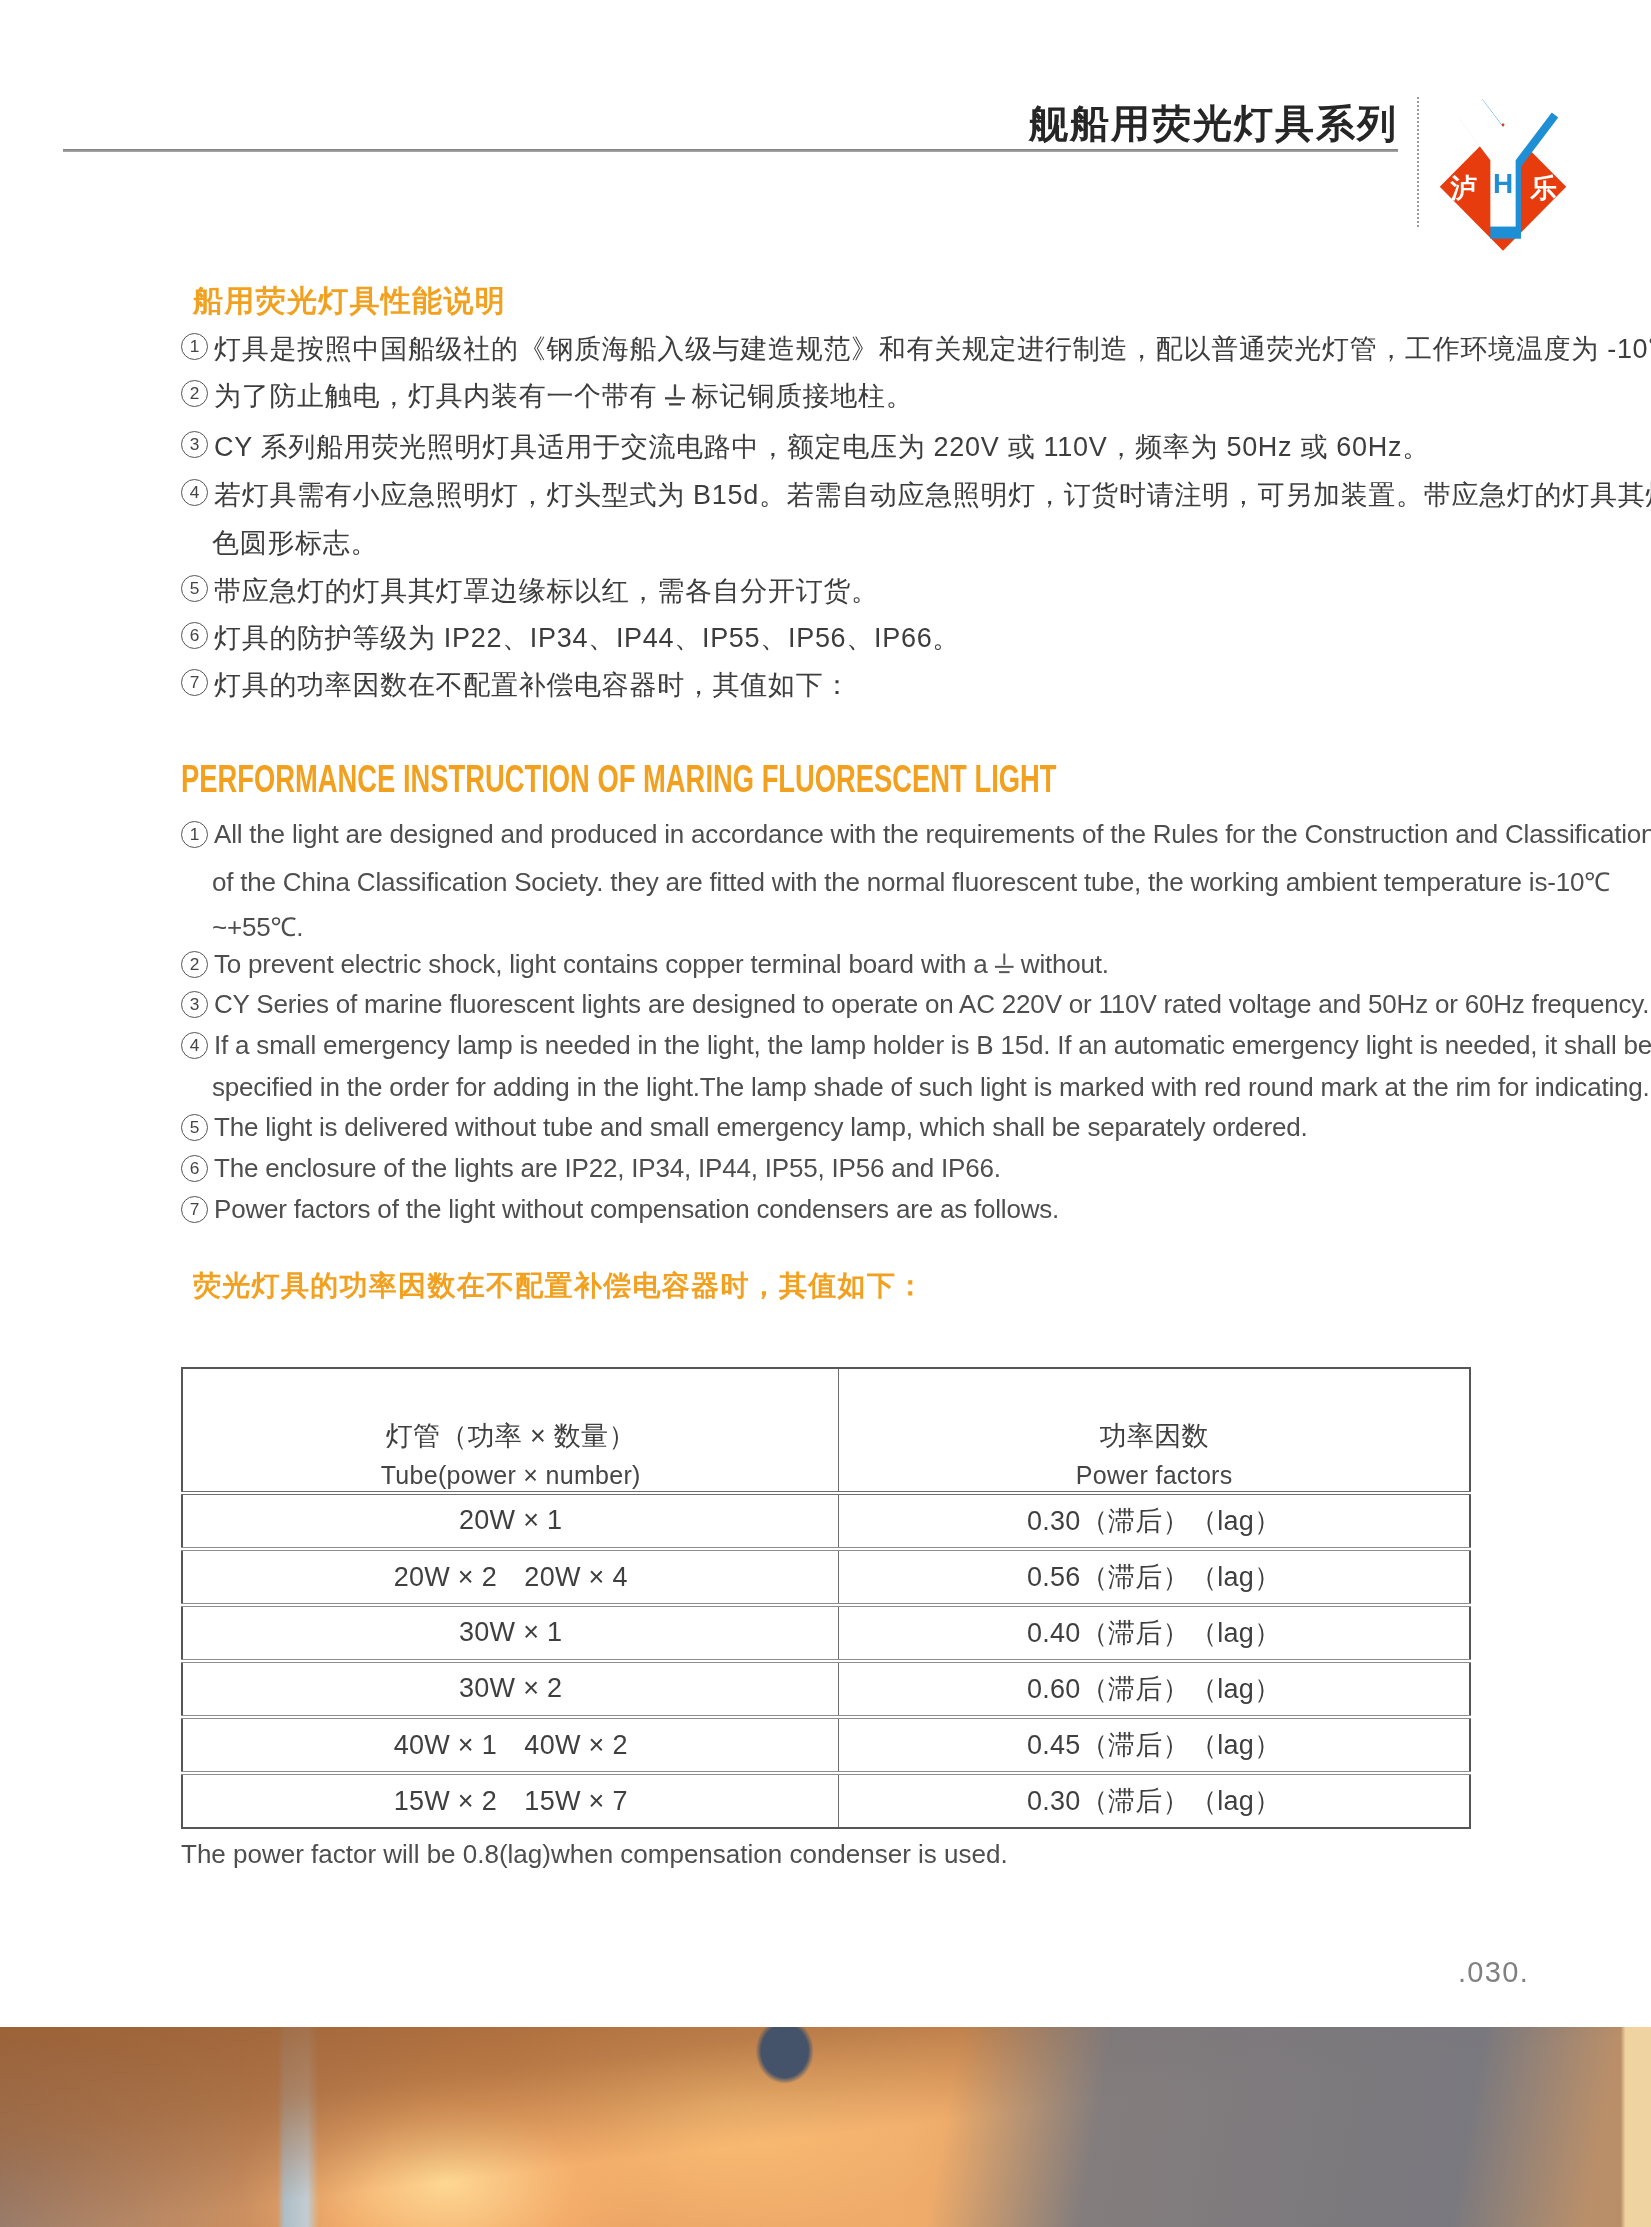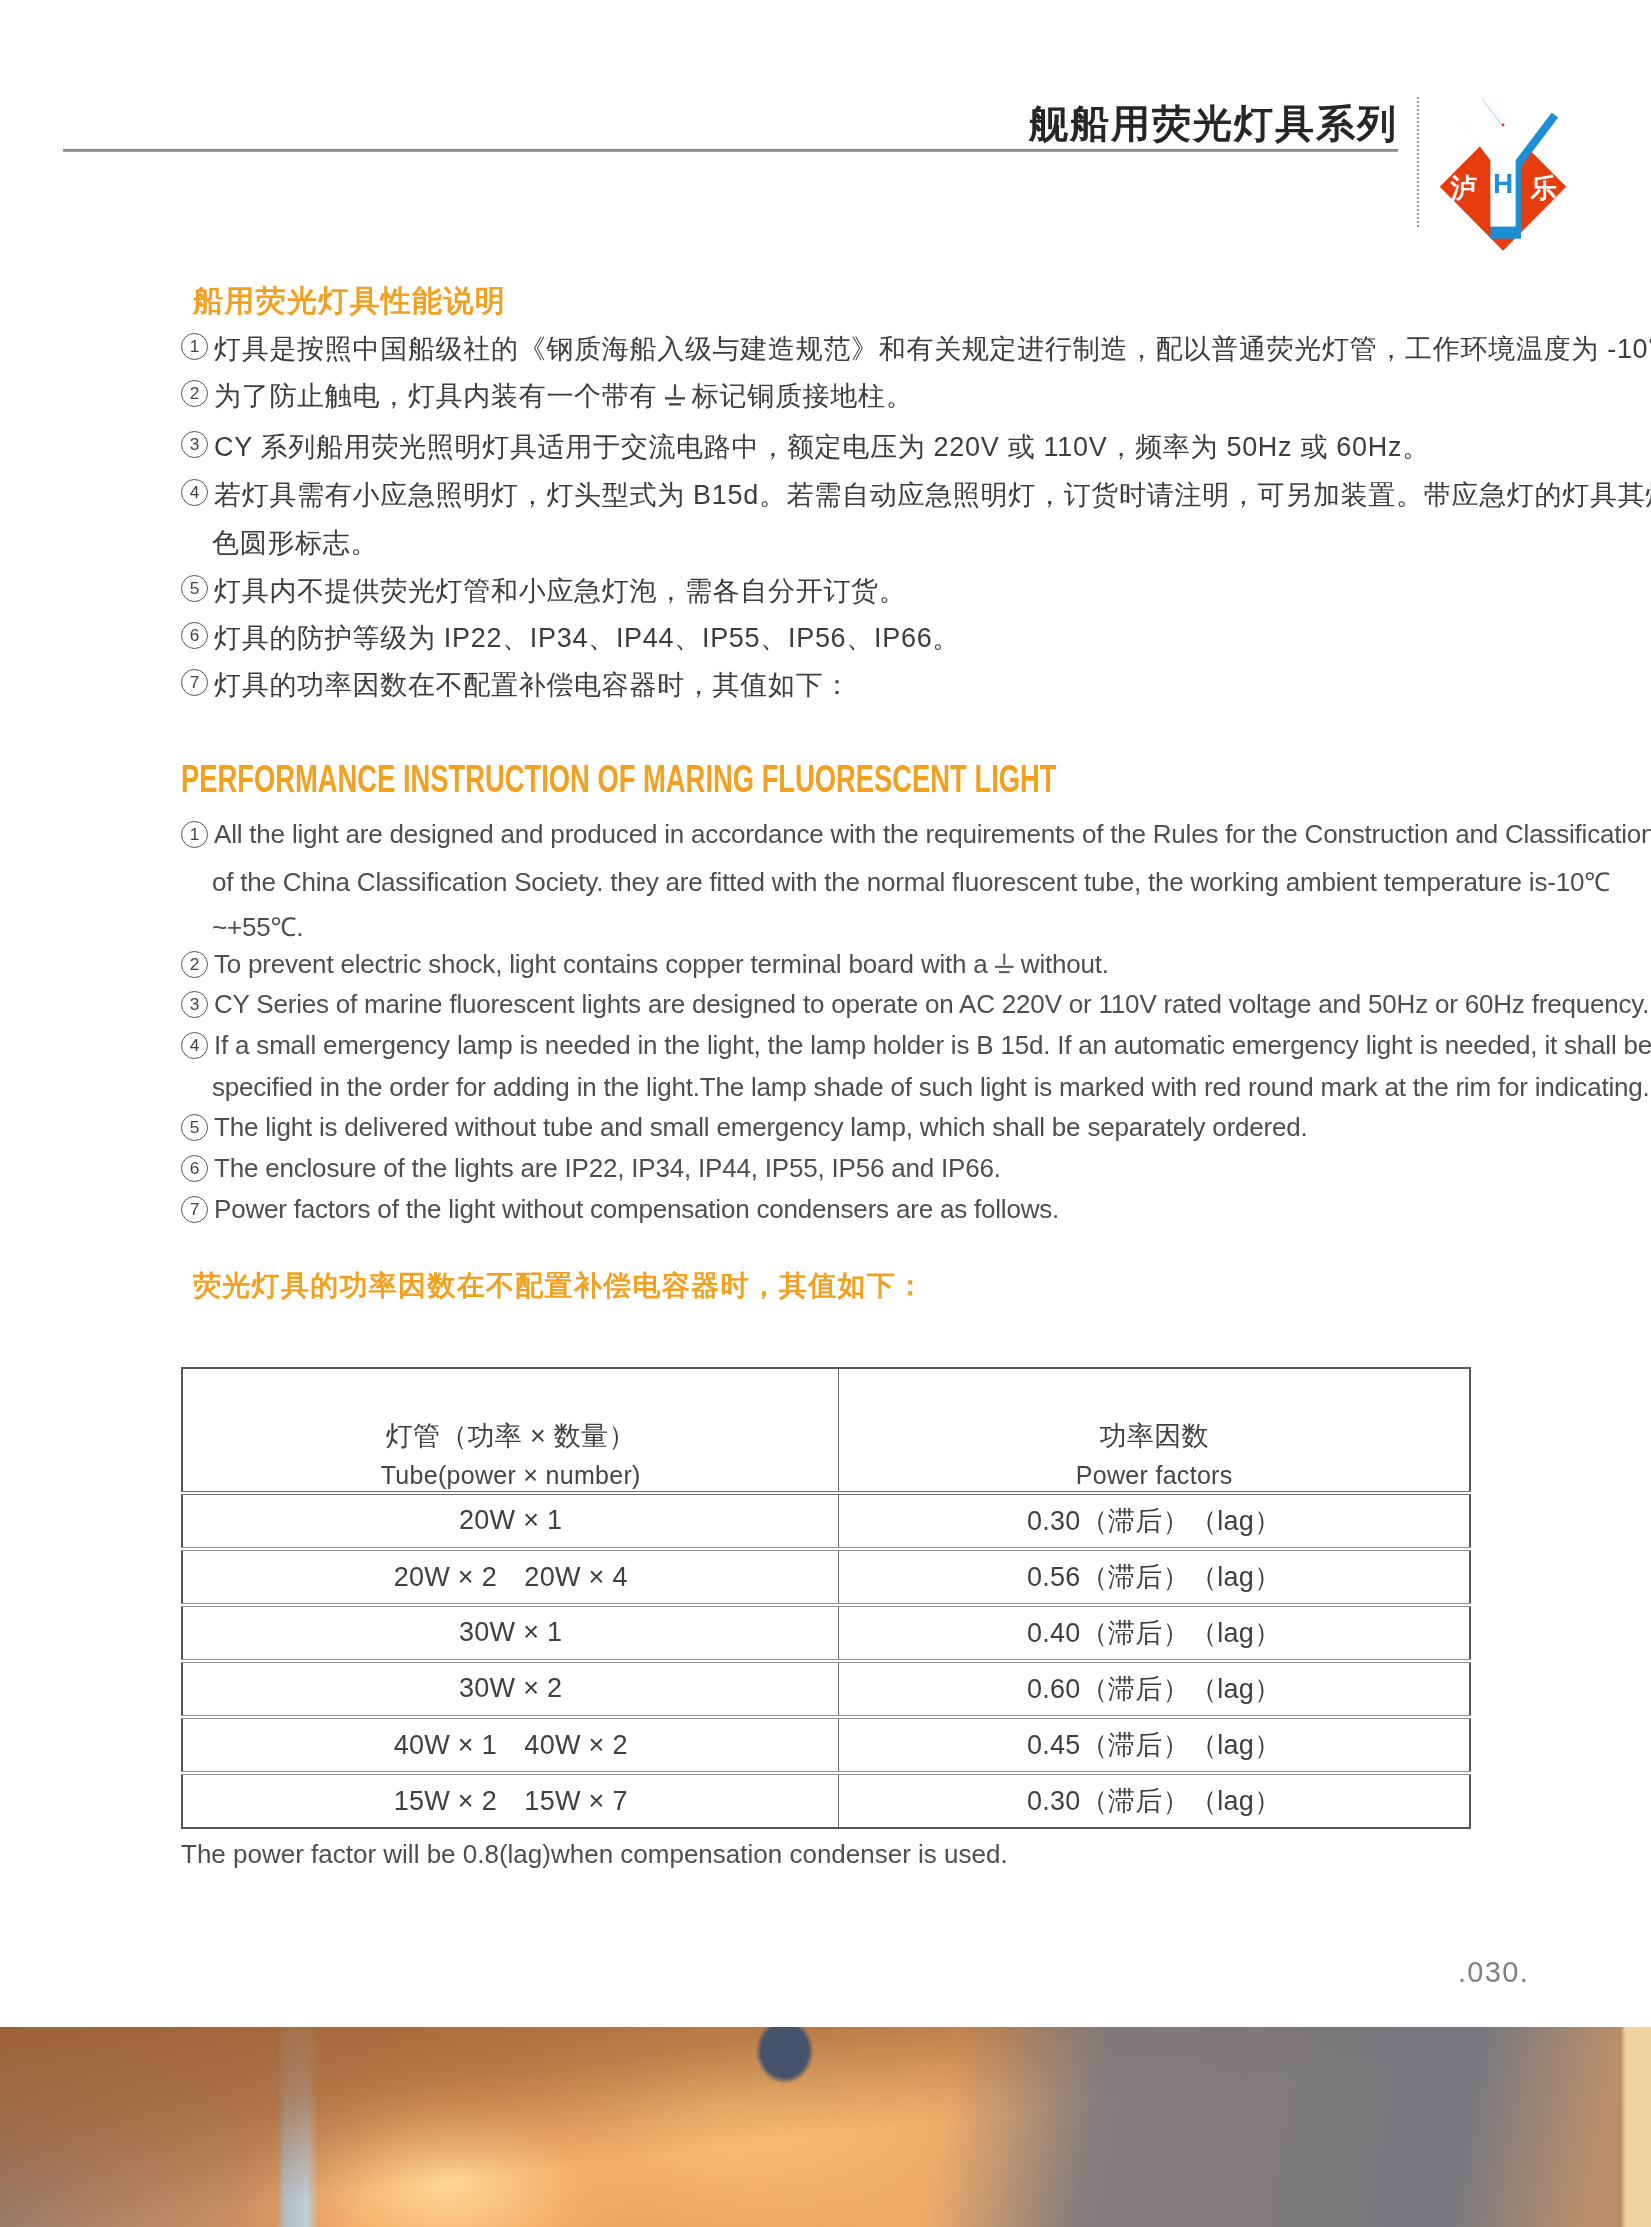--- a/index.html
+++ b/index.html
@@ -118,21 +118,21 @@
   <div class="line" style="top:477px">
     <span class="circ">4</span>
     <span class="cn-txt">若灯具需有小应急照明灯，灯头型式为 B15d。若需自动应急照明灯，订货时请注明，可另加装置。带应急灯的灯具其灯罩边缘标以红</span>
   </div>
   <div class="line cont" style="top:525px">
     <span class="cn-txt">色圆形标志。</span>
   </div>
 
   <div class="line" style="top:573px">
     <span class="circ">5</span>
-    <span class="cn-txt">灯具内不提供荧光灯管和小应急灯泡，需各自分开订货。</span>
+    <span class="cn-txt">带应急灯的灯具其灯罩边缘标以红，需各自分开订货。</span>
   </div>
 
   <div class="line" style="top:620px">
     <span class="circ">6</span>
     <span class="cn-txt">灯具的防护等级为 IP22、IP34、IP44、IP55、IP56、IP66。</span>
   </div>
 
   <div class="line" style="top:667px">
     <span class="circ">7</span>
     <span class="cn-txt">灯具的功率因数在不配置补偿电容器时，其值如下：</span>

